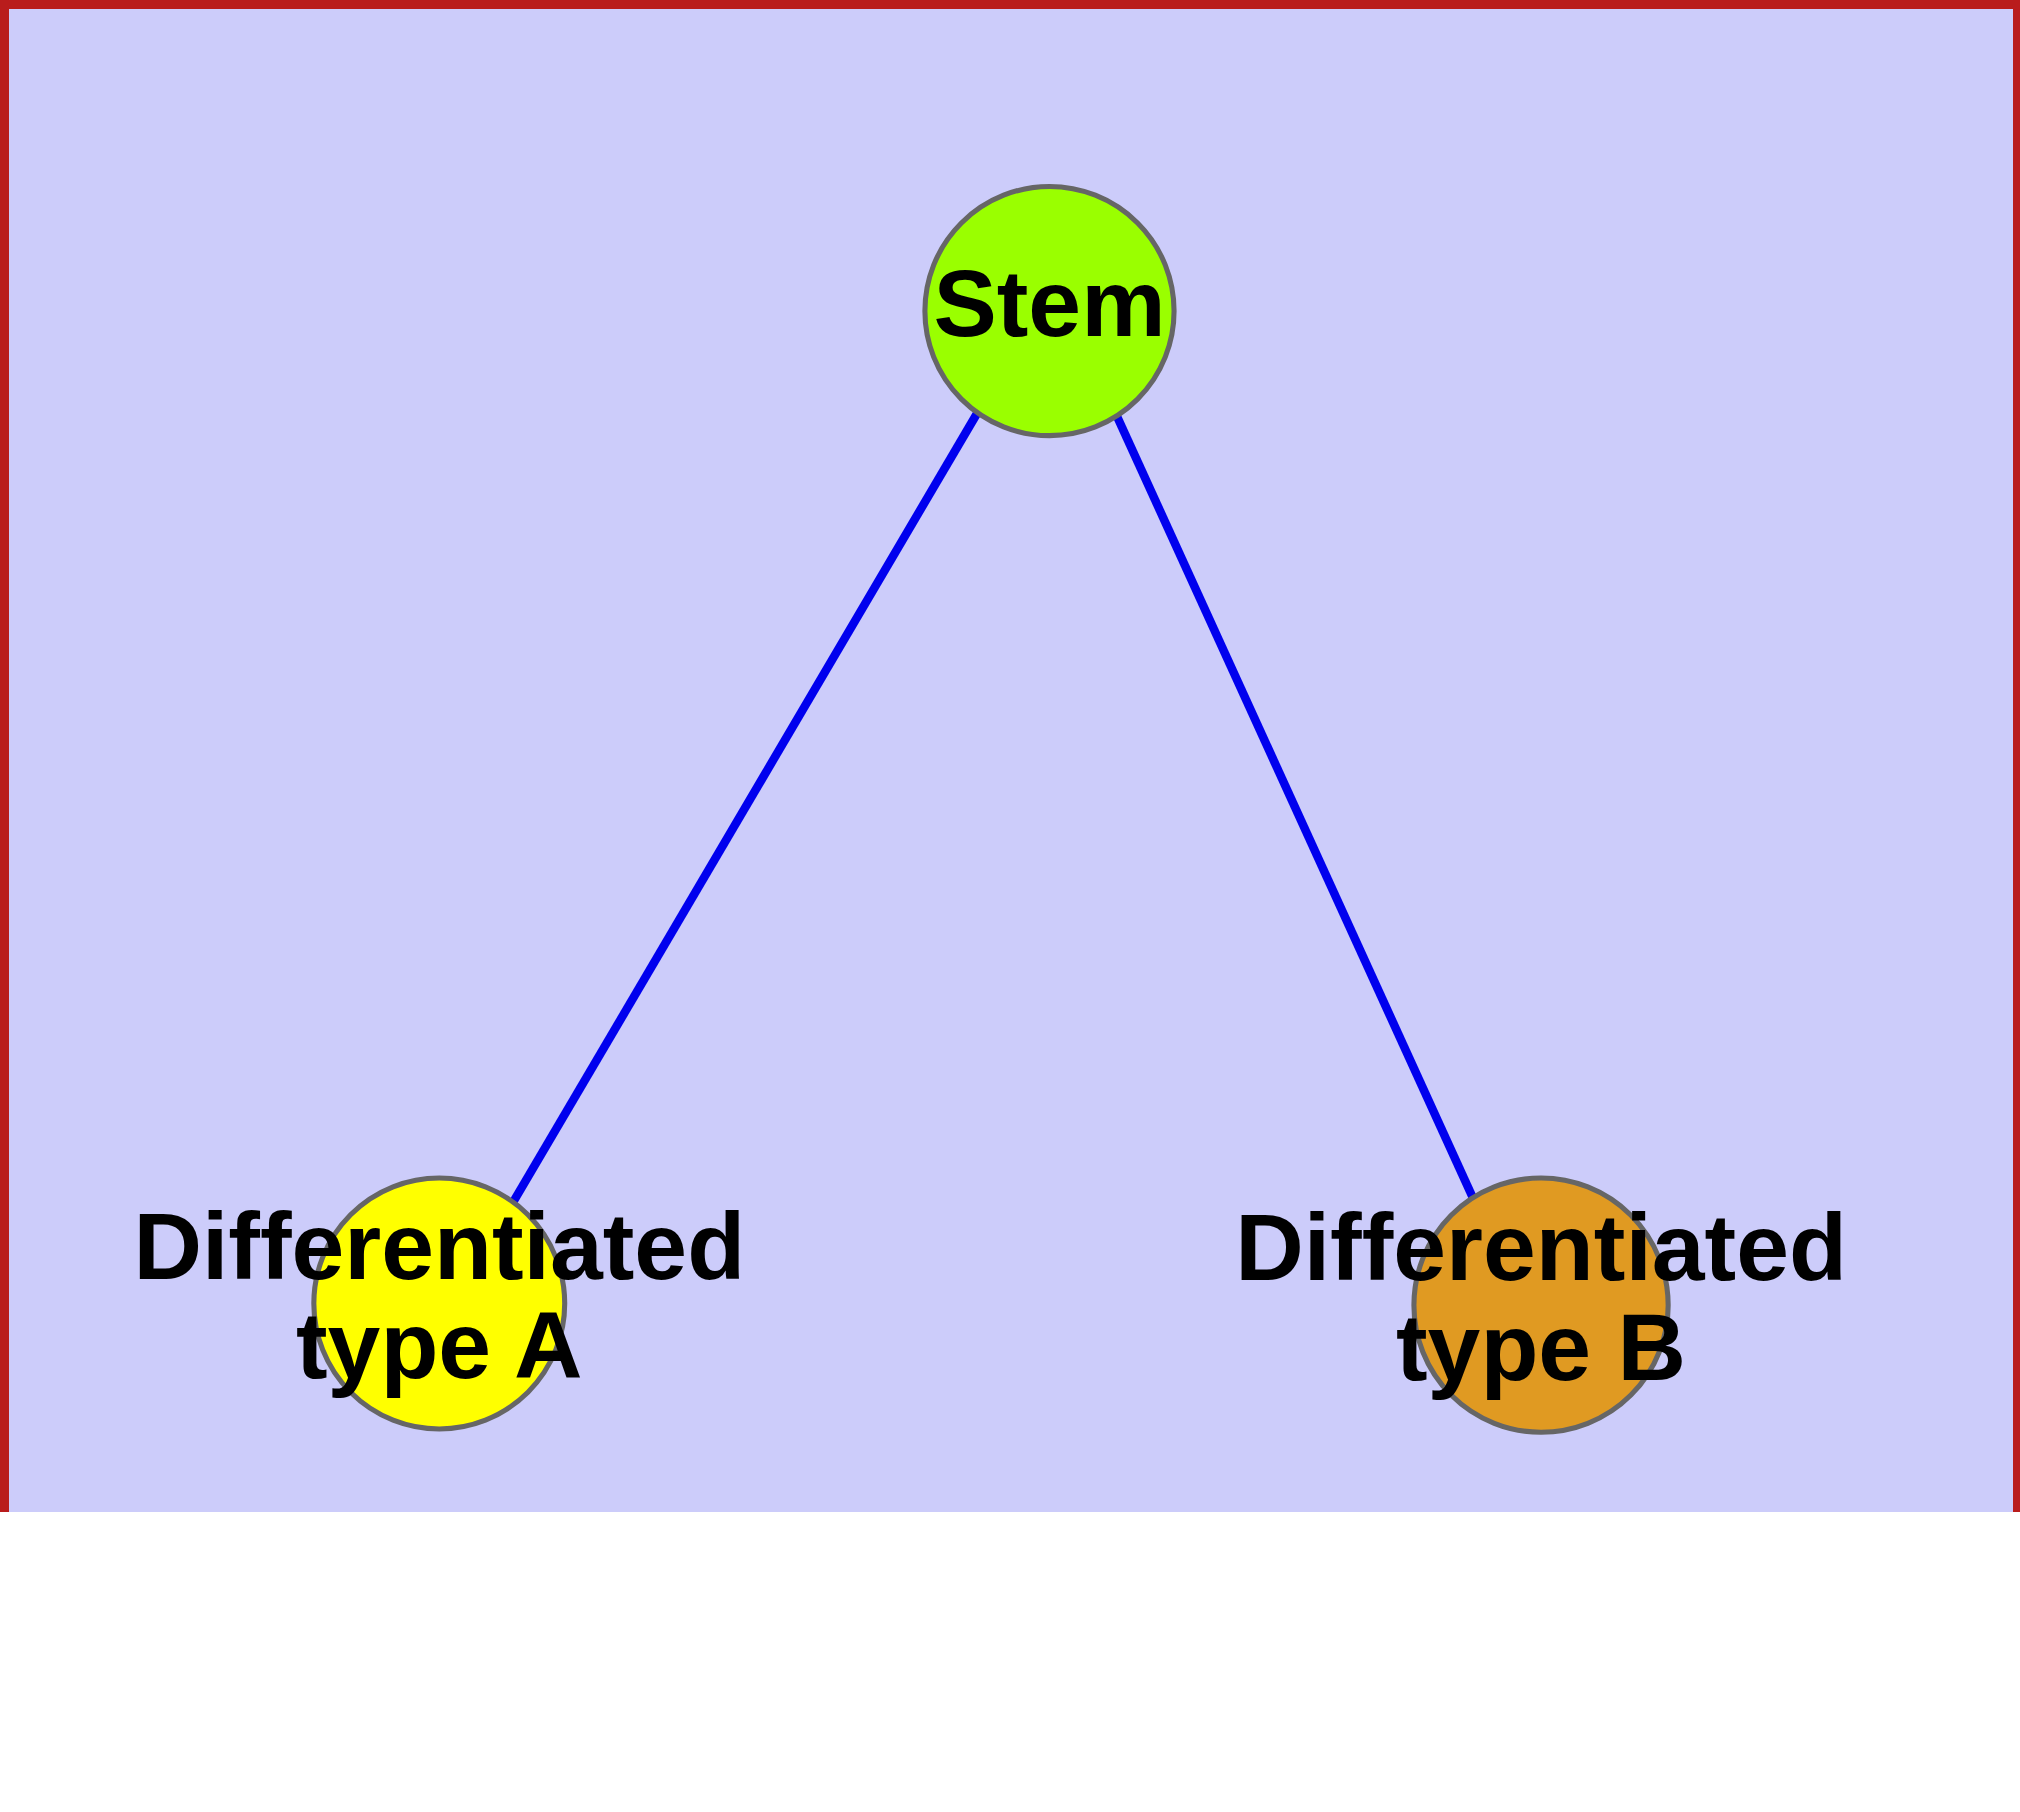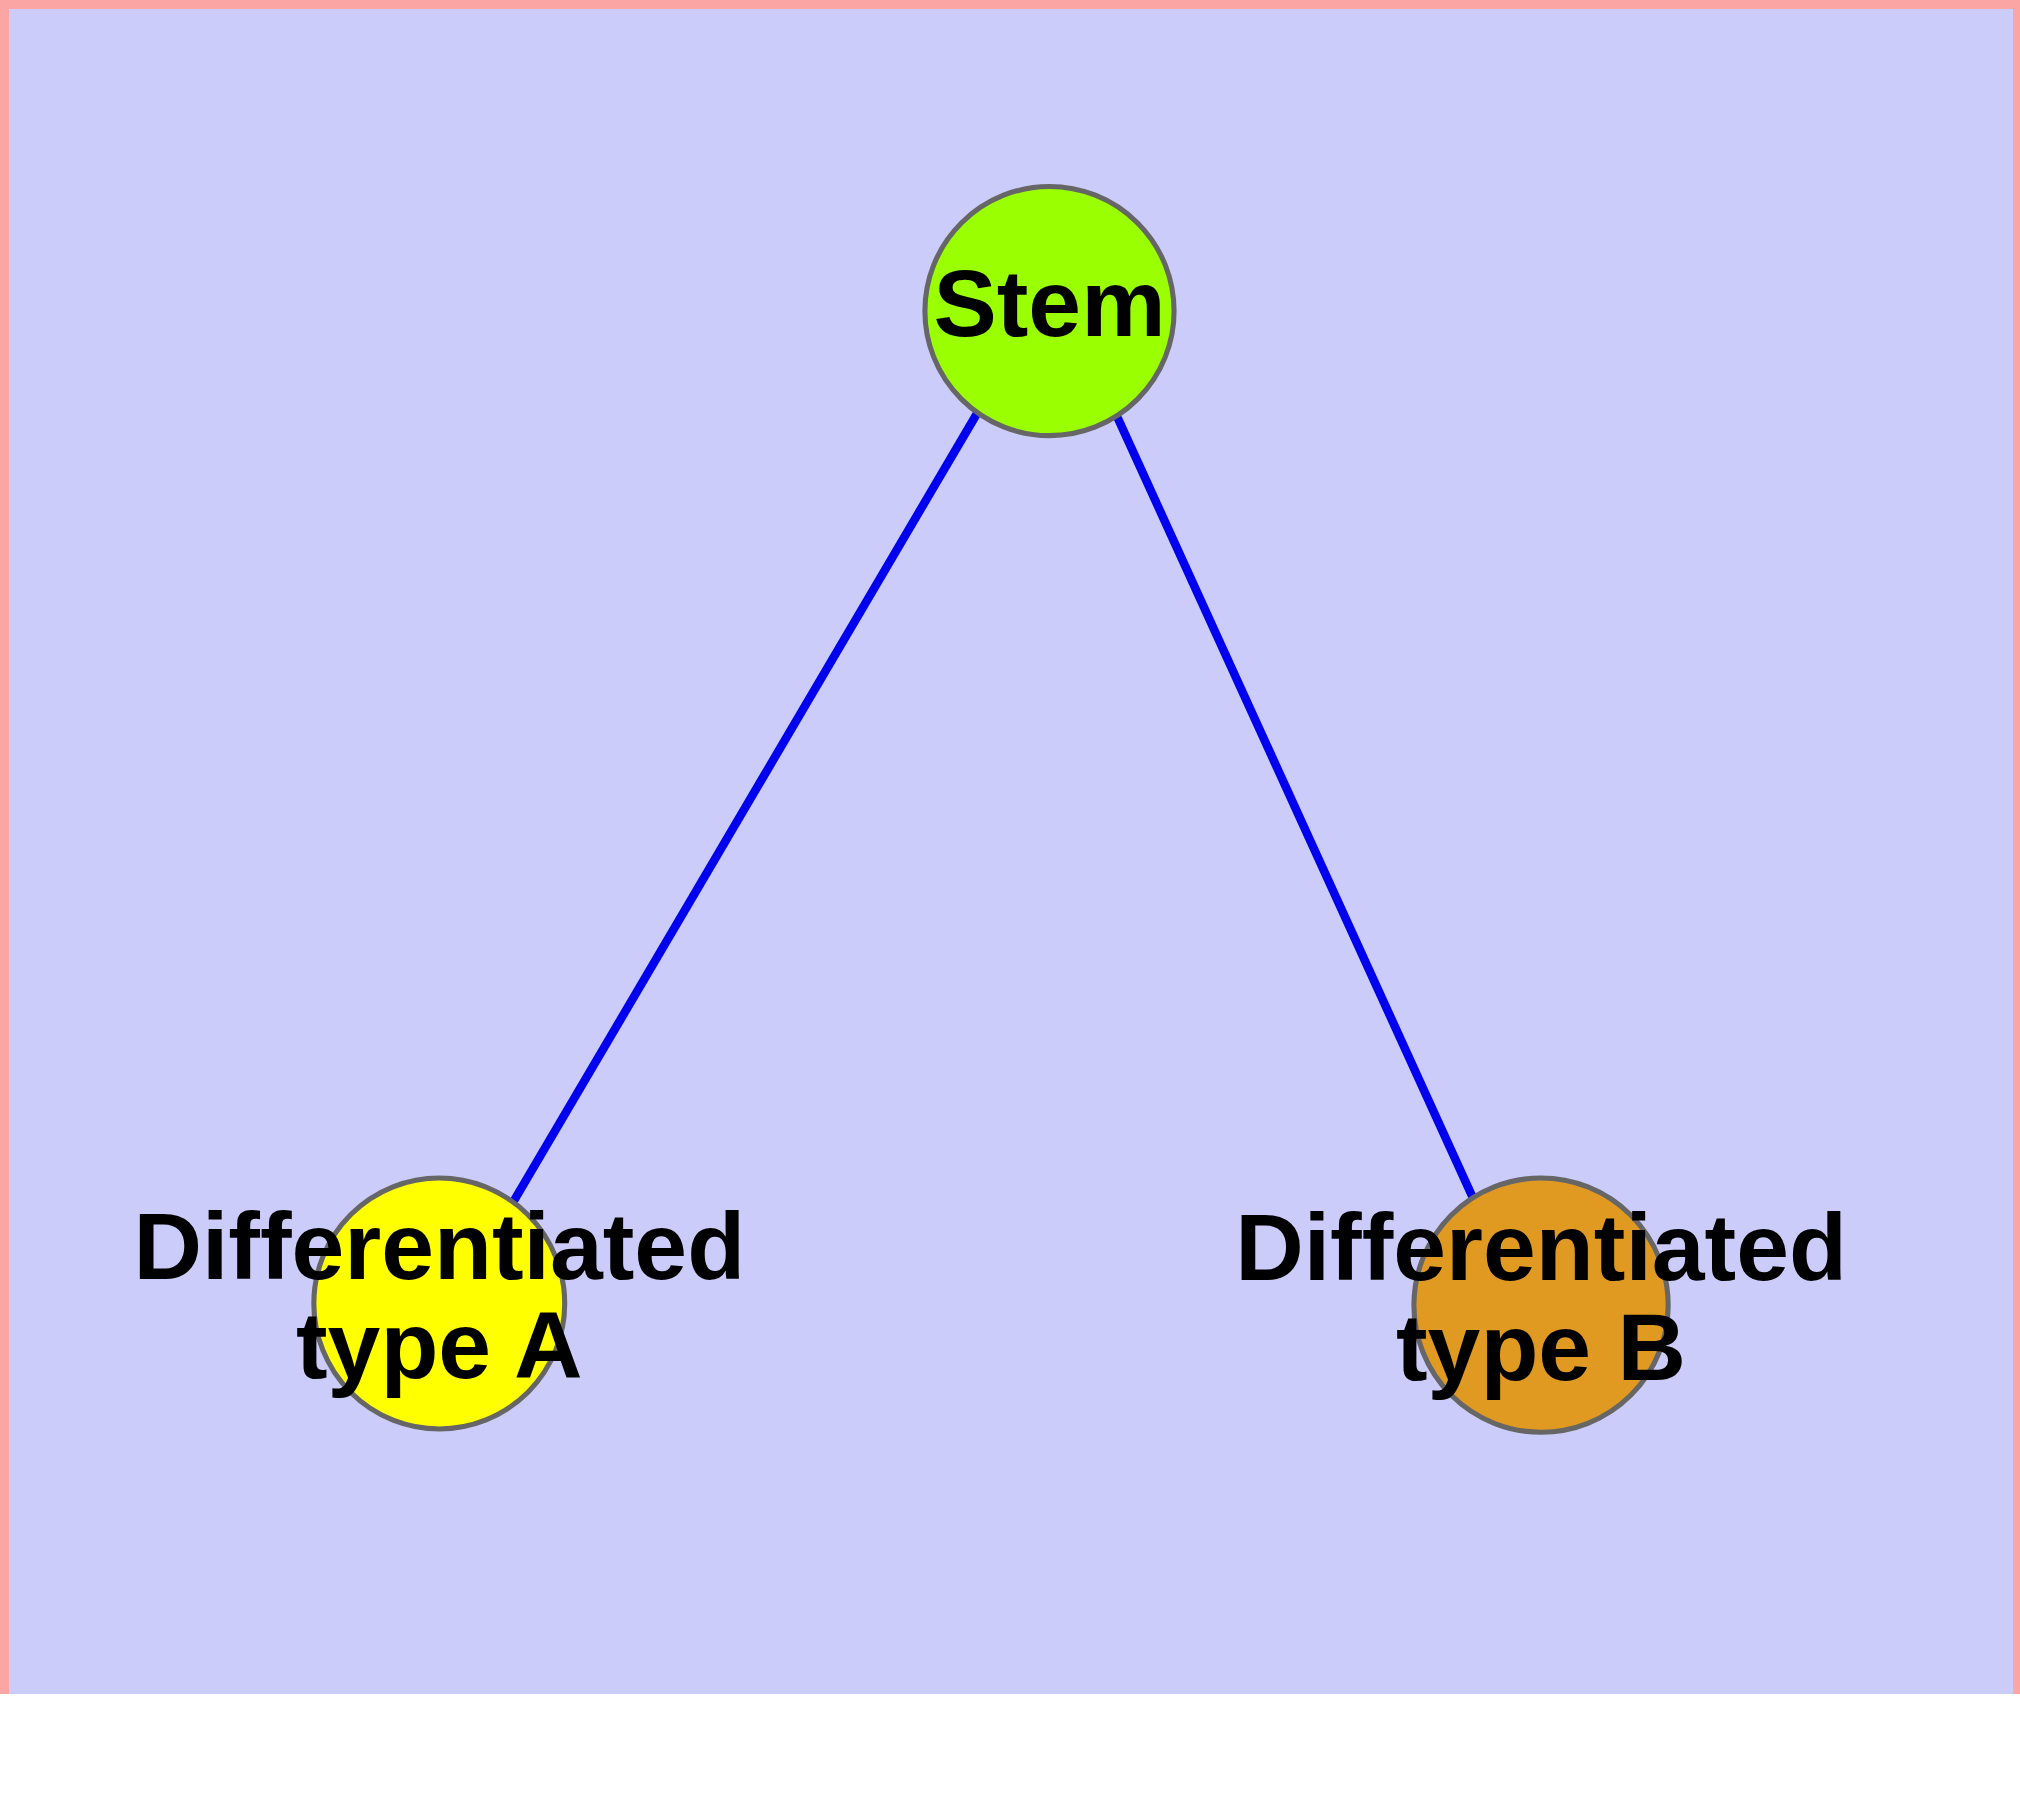--- a/index.html
+++ b/index.html
@@ -3,22 +3,22 @@
 <meta charset="utf-8">
 <style>
   html, body {
     margin: 0;
     padding: 0;
     background: #ffffff;
   }
   #canvas {
     position: relative;
     width: 2021px;
-    height: 1694px;
-    background: #fca5a5;
+    height: 1512px;
+    background: #b91c1c;
     overflow: hidden;
     font-family: "Liberation Sans", sans-serif;
   }
   #plot-area {
     position: absolute;
     left: 8.5px;
     top: 8.5px;
     width: 2004px;
     height: 1795px;
     background: #ccccfa;

